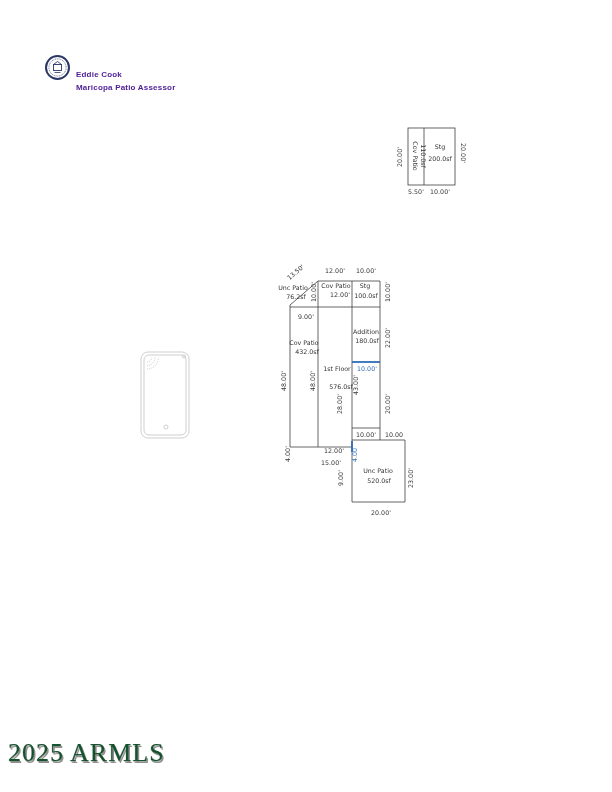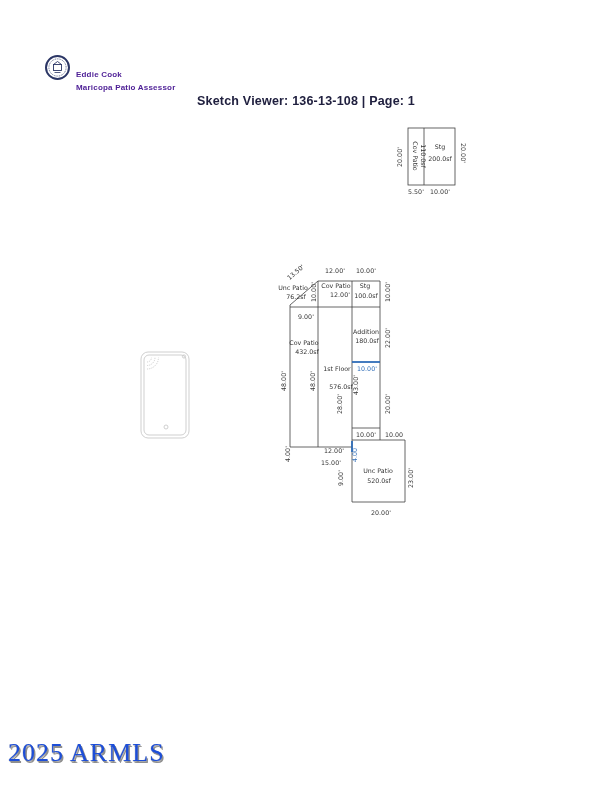--- a/index.html
+++ b/index.html
@@ -9,42 +9,41 @@
   }
   .hdr{position:absolute;left:76px;top:53px;color:#4c1d95;margin-top:15px;}
   .hdr .l1,.hdr .l2{font-size:8px;font-weight:bold;line-height:13px;letter-spacing:.2px;}
   .title{
     position:absolute;left:0;top:94px;width:612px;text-align:center;
     font-size:12.5px;font-weight:bold;color:#20203f;letter-spacing:.2px;
   }
   .wm{
     position:absolute;left:8px;top:738px;
     font-family:"Liberation Serif", serif;font-size:26px;letter-spacing:1px;
-    color:#1d4ed8;
+    color:#14532d;
     text-shadow:1.5px 1.5px 0 #8f8f8f, -0.5px -0.5px 0 #d7d7d7, 0.5px 0.5px 0 #aaaaaa;
   }
   svg text{font-family:"DejaVu Sans", sans-serif;}
   .s-lbl{font-size:6.3px;fill:#333333;text-anchor:middle;}
   .s-blue{fill:#2f6db8;}
   .s-line{stroke:#3f3f3f;stroke-width:0.8;fill:none;}
   .s-sel{stroke:#2f6db8;stroke-width:1.8;fill:none;}
   .faint{stroke:#c9c9c9;stroke-width:0.9;fill:none;}
   .seal{stroke:#2b3665;fill:none;}
 </style>
 </head>
 <body>
 
 <div id="page">
 
   <div class="hdr">
     <div class="l1">Eddie Cook</div>
     <div class="l2">Maricopa Patio Assessor</div>
   </div>
 
-  <div class="title">Sketch Viewer: 136-13-108 | Page: 1</div>
 
   <svg width="612" height="792" viewBox="0 0 612 792" style="position:absolute;left:0;top:0;">
 
     <g>
       <circle class="seal" cx="57.5" cy="67.5" r="11.5" stroke-width="2"></circle>
       <circle class="seal" cx="57.5" cy="67.5" r="8.6" stroke-width="0.7" stroke-dasharray="1,0.8"></circle>
       <rect class="seal" x="53.5" y="64.5" width="8" height="6" stroke-width="0.9"></rect>
       <path class="seal" d="M53.5 64.5 L57.5 61.5 L61.5 64.5" stroke-width="0.9"></path>
       <line class="seal" x1="54.5" y1="72.5" x2="60.5" y2="72.5" stroke-width="0.8"></line>
     </g>

